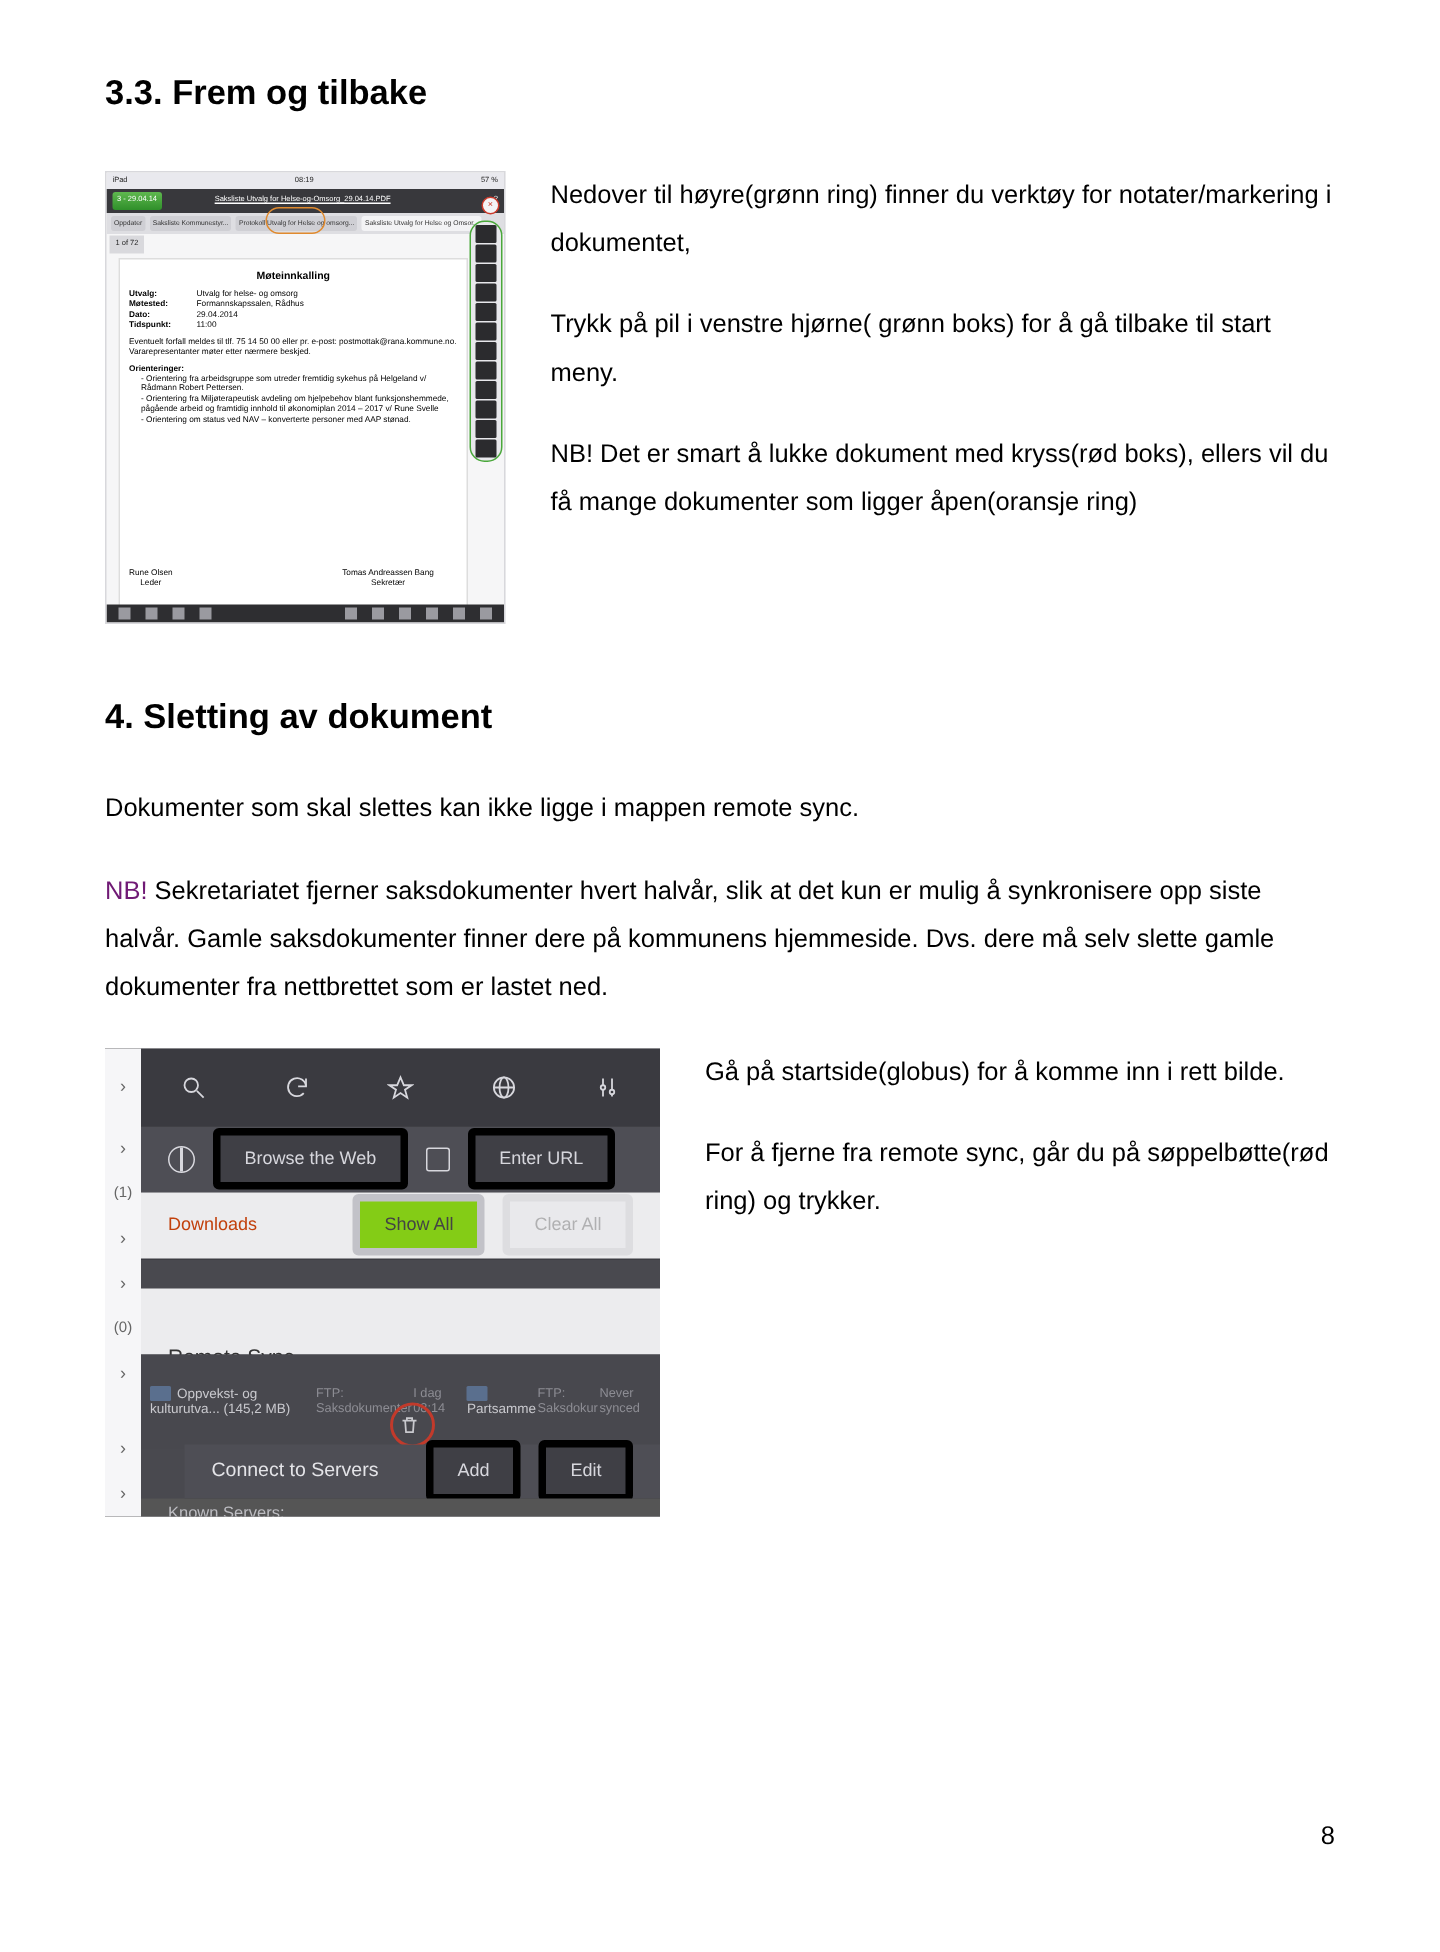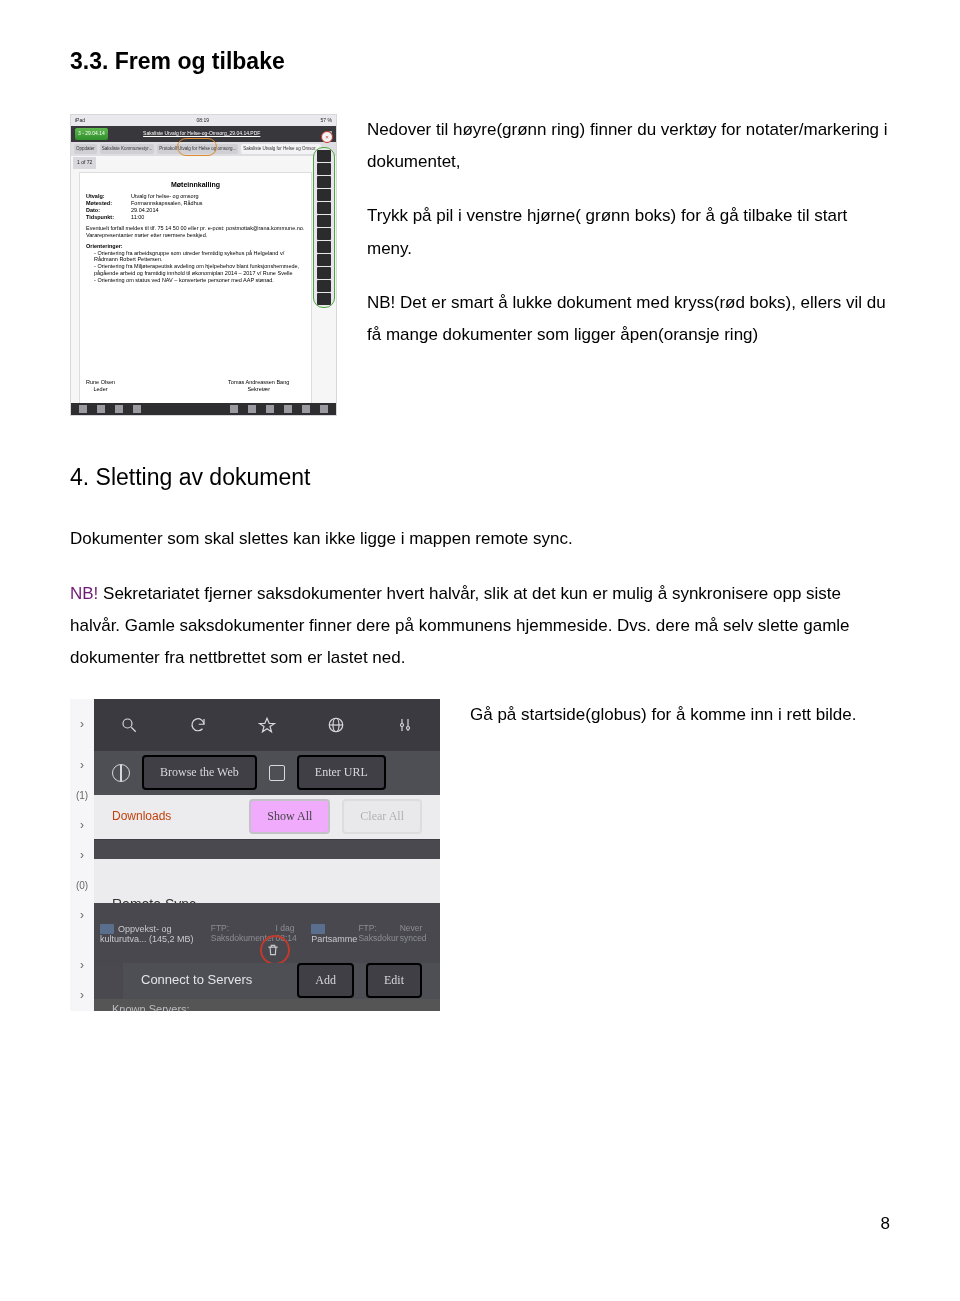--- a/index.html
+++ b/index.html
@@ -159,21 +159,21 @@
     display: flex;
     gap: 10px;
     padding: 0 8px;
     align-items: center;
   }
   .bottom-bar .bi { width: 8px; height: 8px; background: #9a9aa0; }
   .instr-col { flex: 1 1 auto; }
   .instr-col p { margin: 0 0 22px 0; }
   h2.h4-heading {
     font-size: 23px;
-    font-weight: 400;
+    font-weight: 700;
     margin: 5px 0 24px 0;
   }
   p.body { margin: 0 0 22px 0; }
   .nb-red { color: #701a75; }
   .row3 {
     display: flex;
     align-items: flex-start;
     gap: 30px;
     margin-top: 24px;
   }
@@ -210,27 +210,26 @@
     border-bottom: 1px solid #3d3d43;
     display: flex;
     align-items: center;
     padding: 0 18px;
     gap: 12px;
     color: #e4e4e8;
     font-size: 13px;
   }
   .t3-row.light { background: #ececee; color: #444; }
   .t3-row .lbl {
-    border: 2px solid #000000;
+    border: 5px solid #000000;
     border-radius: 4px;
     padding: 4px 16px;
     background: #3f3f45;
     font-size: 12px;
     color: #d7d7dd;
-    font-family: Liberation Serif, serif;
   }
   .t3-row .lbl.dim { opacity: .35; }
   .t3-row .glob {
     width: 16px; height: 16px;
     border: 1.5px solid #d7d7dd;
     border-radius: 50%;
     position: relative;
   }
   .t3-row .glob::after { content:""; position:absolute; top:0;bottom:0;left:7px;width:1.5px;background:#d7d7dd; }
   .t3-strip {
@@ -444,21 +443,21 @@
 
       <div class="t3-row" style="top:52px;left:24px;">
         <span class="glob"></span>
         <span class="lbl">Browse the Web</span>
         <span style="width:14px;height:14px;border:1.5px solid #d7d7dd;border-radius:2px;"></span>
         <span class="lbl">Enter URL</span>
       </div>
 
       <div class="t3-row light" style="top:96px;left:24px;">
         <span style="flex:1;font-size:12px;color:#c2410c;">Downloads</span>
-        <span class="lbl" style="background:#f0abfc;color:#444;border-color:#c2c2c8;">Show All</span>
+        <span class="lbl" style="background:#84cc16;color:#444;border-color:#c2c2c8;">Show All</span>
         <span class="lbl dim" style="background:#e6e6ea;color:#444;border-color:#c2c2c8;">Clear All</span>
       </div>
 
       <div class="t3-row light" style="top:160px;left:24px;">
         <span style="flex:1;font-size:14px;color:#333;margin-top:48px;">Remote Sync</span>
       </div>
 
       <div class="folders-row" style="top:204px;">
         <div class="f">
           <div><span class="fi"></span><span>Oppvekst- og kulturutva...</span> <span>(145,2 MB)</span></div>
@@ -484,17 +483,18 @@
         <span class="lbl">Add</span>
         <span class="lbl">Edit</span>
       </div>
       <div class="t3-row" style="top:300px;left:24px;height:22px;background:#555;font-size:11px;color:#bdbdc2;padding-top:0;padding-bottom:0;">
         <span>Known Servers:</span>
       </div>
     </div>
 
     <div class="instr-col">
       <p>Gå på startside(globus) for å komme inn i rett bilde.</p>
+      <p>For å fjerne fra remote sync, går du på søppelbøtte(rød ring) og trykker.</p>
     </div>
   </div>
 
   <div class="page-number">8</div>
 </div>
 
 </body></html>

